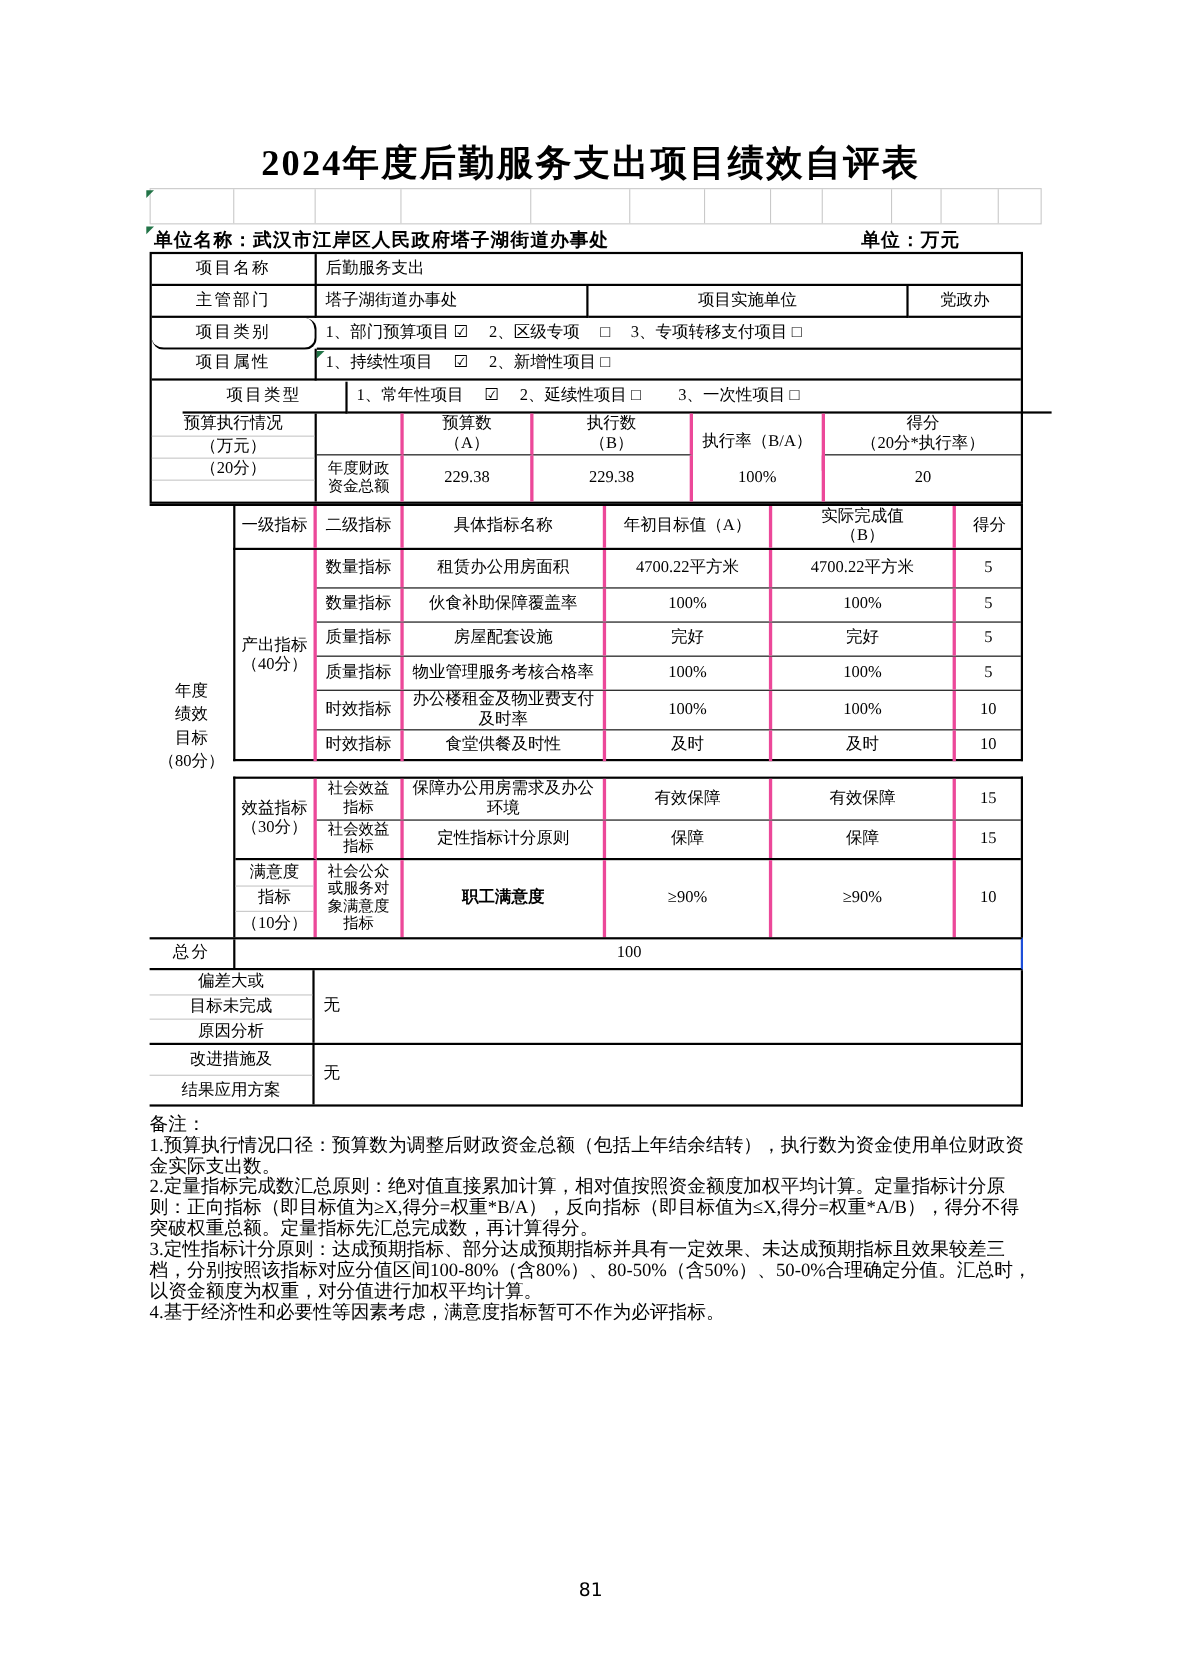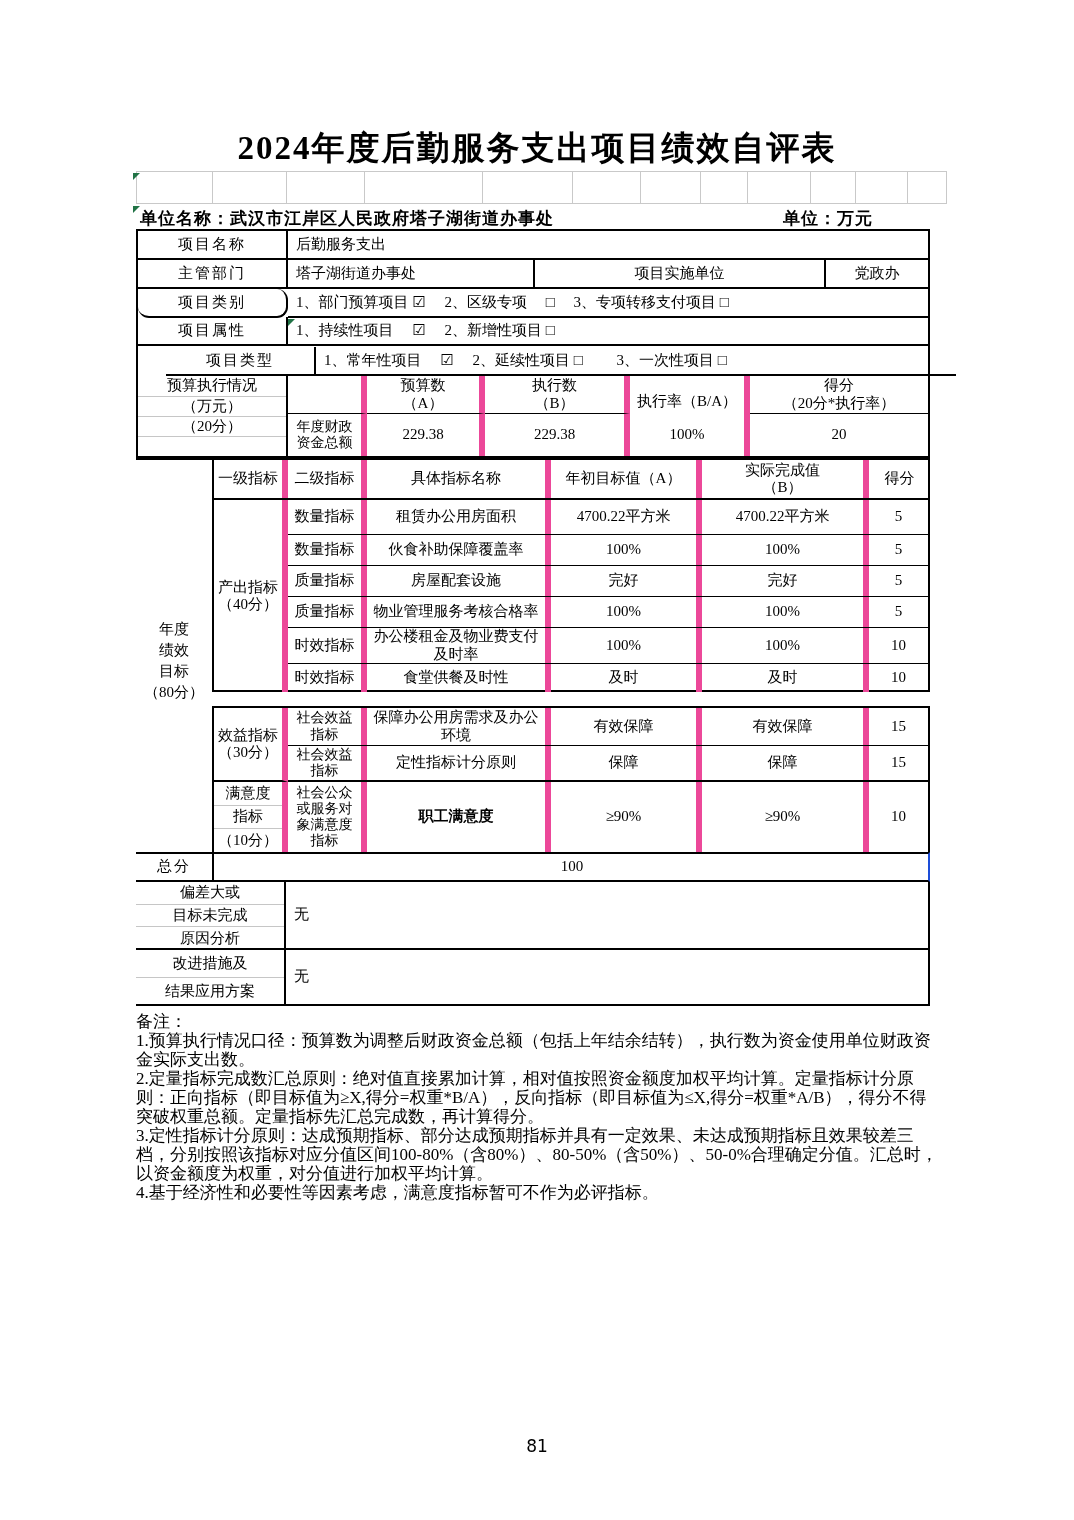--- a/index.html
+++ b/index.html
@@ -4,21 +4,21 @@
 <style>
   html,body{margin:0;padding:0;background:#fff;}
   .page{position:relative;width:1074px;height:1520px;background:#ffffff;overflow:hidden;
         font-family:"Liberation Serif", serif;color:#000;}
   .abs{position:absolute;box-sizing:border-box;}
   .cell{display:flex;align-items:center;justify-content:center;text-align:center;
         box-sizing:border-box;font-size:15px;line-height:1.15;}
   .left{justify-content:flex-start;text-align:left;padding-left:8px;}
   .preline{white-space:pre-line;}
   .ls{letter-spacing:2px;}
-  .br1{border-right:6px solid #ec4899;} .br2{border-right:2px solid #000;}
+  .br1{border-right:3px solid #ec4899;} .br2{border-right:2px solid #000;}
   .bb1{border-bottom:1px solid #000;} .bb2{border-bottom:2px solid #000;}
   .bt2{border-top:2px solid #000;} .bl2{border-left:2px solid #000;}
   .faintb{border-bottom:1px solid #c6c6c6;}
   .title{position:absolute;top:126px;left:0;width:1074px;text-align:center;
          font-size:33px;font-weight:bold;letter-spacing:2px;}
   .gridrow{position:absolute;left:136px;top:171px;width:811px;height:33px;
            display:flex;border:1px solid #c9c9c9;box-sizing:border-box;}
   .gcell{box-sizing:border-box;border-right:1px solid #c9c9c9;height:100%;}
   .gcell:last-child{border-right:none;}
   .tri{position:absolute;width:0;height:0;border-top:7px solid #217346;

